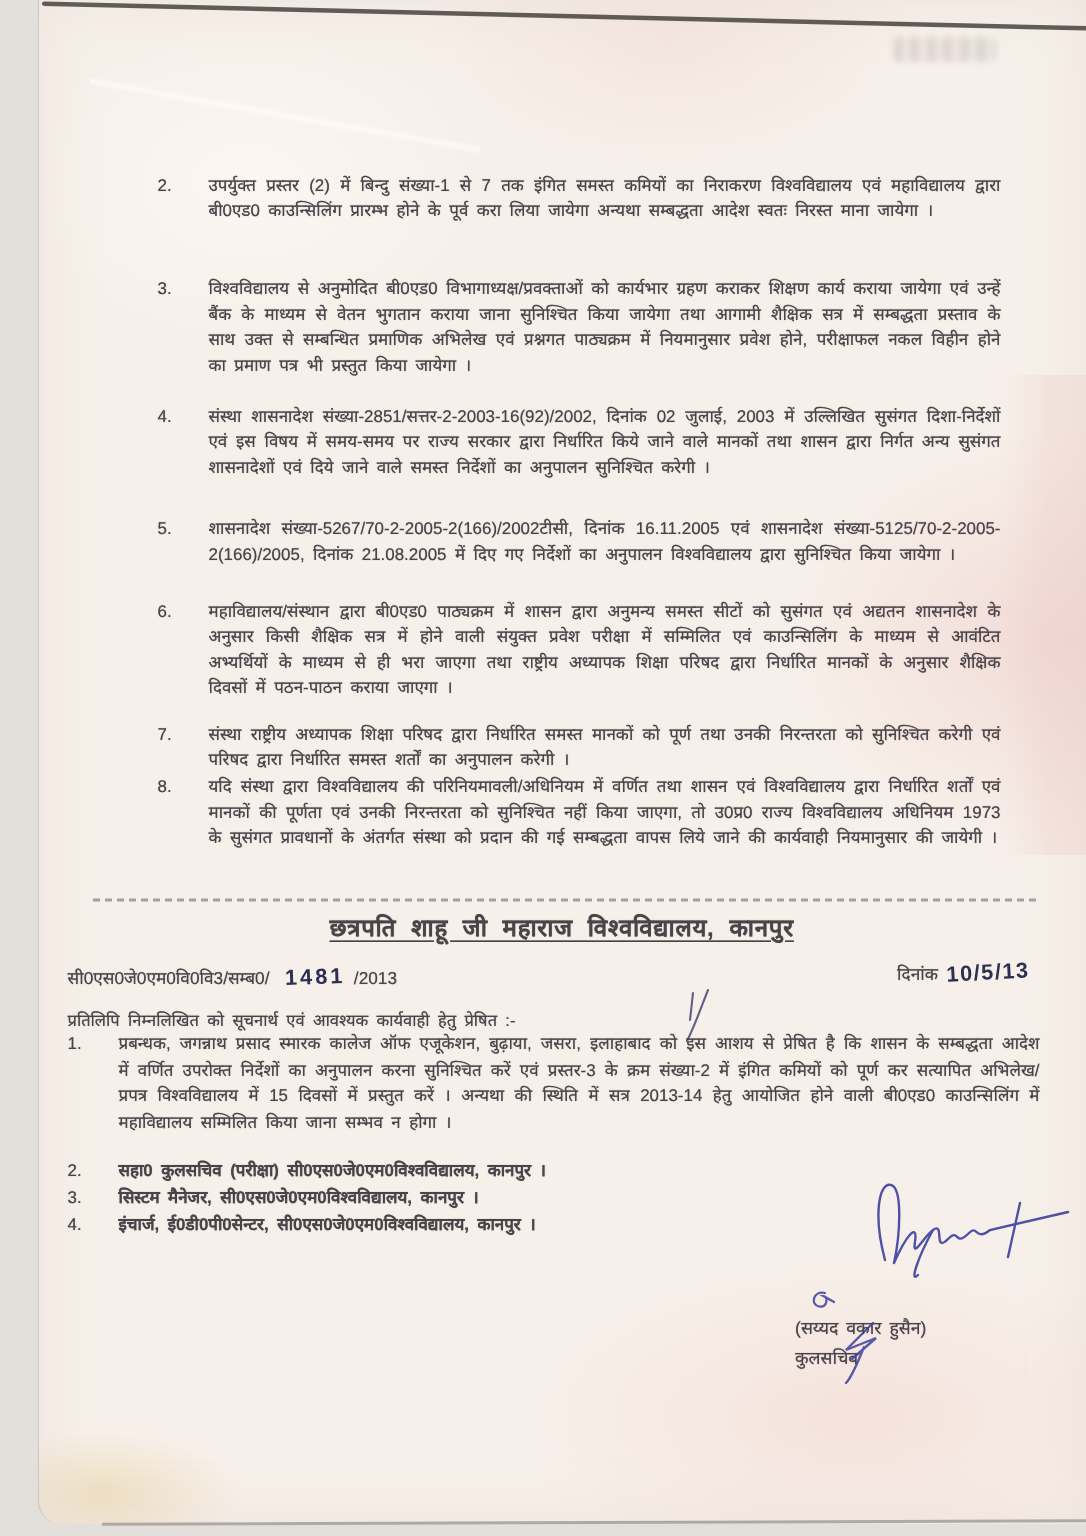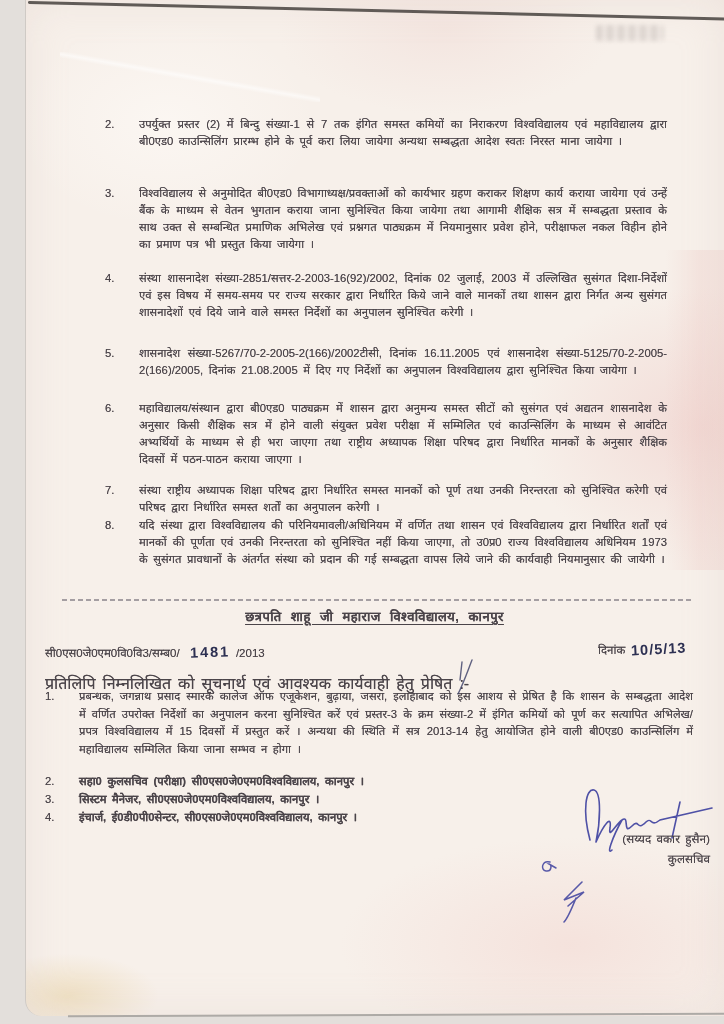--- a/index.html
+++ b/index.html
@@ -42,39 +42,39 @@
   
   .print{color:#4a4449;text-shadow:0 0 .6px rgba(80,70,78,.7);}
   .item{position:absolute;left:105px;width:562px;font-size:11.3px;line-height:17px;}
   .item .num{position:absolute;left:0;top:0;}
   .item .txt{margin-left:34px;text-align:justify;text-justify:inter-word;word-spacing:2.5px;}
 
   .sep{position:absolute;left:62px;top:599px;width:630px;height:2px;
     background:repeating-linear-gradient(90deg,#89838a 0 5px, transparent 5px 8px);opacity:.75;}
 
   .univ-title{position:absolute;left:25px;right:0;top:607px;text-align:center;
-    font-size:13px;font-weight:bold;letter-spacing:.5px;word-spacing:5px;
+    font-size:16px;font-weight:bold;letter-spacing:.5px;word-spacing:5px;
     text-decoration:underline;text-underline-offset:3px;}
 
   .ref-row{position:absolute;left:45px;top:641px;width:655px;height:22px;font-size:11.5px;}
   .ref-left{position:absolute;left:0;top:3px;}
   .ref-no{display:inline-block;font-size:14.5px;color:#2d3052;transform:rotate(-2deg);
     letter-spacing:2px;margin:0 6px 0 10px;font-weight:bold;text-shadow:none;}
   .ref-right{position:absolute;left:553px;top:0;}
   .ref-date{display:inline-block;font-size:14.5px;color:#2d3052;font-weight:bold;
     transform:rotate(-3deg);letter-spacing:1px;margin-left:6px;text-shadow:none;}
 
-  .copy-heading{position:absolute;left:45px;top:672px;font-size:16px;word-spacing:2.5px;}
+  .copy-heading{position:absolute;left:45px;top:672px;font-size:11px;word-spacing:2.5px;}
 
   .copy-item{position:absolute;left:45px;width:648px;font-size:11.3px;line-height:17.5px;}
   .copy-item .num{position:absolute;left:0;top:0;}
   .copy-item .txt{margin-left:34px;text-align:justify;text-justify:inter-word;word-spacing:2.5px;}
   .copy-item.single .txt{text-align:left;font-weight:bold;}
 
-  .sig-block{position:absolute;left:530px;top:830px;width:180px;text-align:right;}
+  .sig-block{position:absolute;left:530px;top:876px;width:180px;text-align:left;}
   .sig-name{font-size:11.8px;word-spacing:2px;}
   .sig-title{font-size:11.8px;margin-top:4px;word-spacing:2px;}
   .sig-svg{position:absolute;left:552px;top:780px;pointer-events:none;}
   .penmark-svg{position:absolute;pointer-events:none;}
 </style>
 </head>
 <body>
 
 <div id="page">
   <div class="paper"></div>

